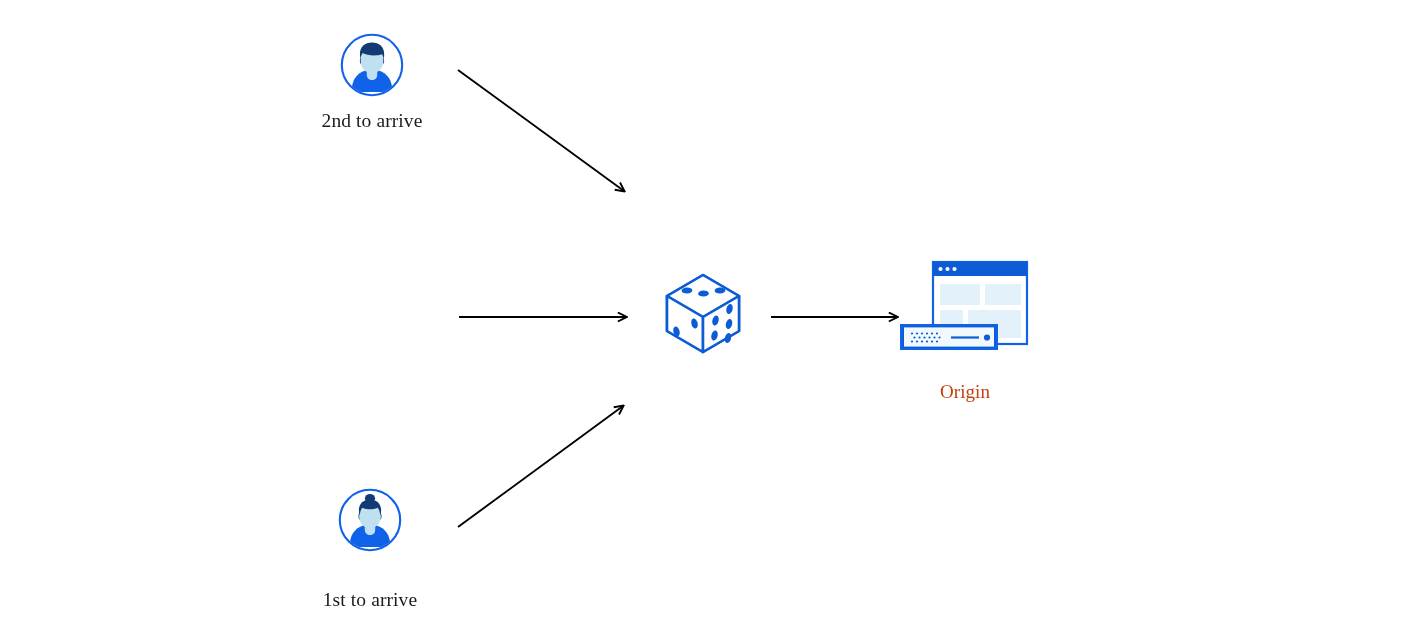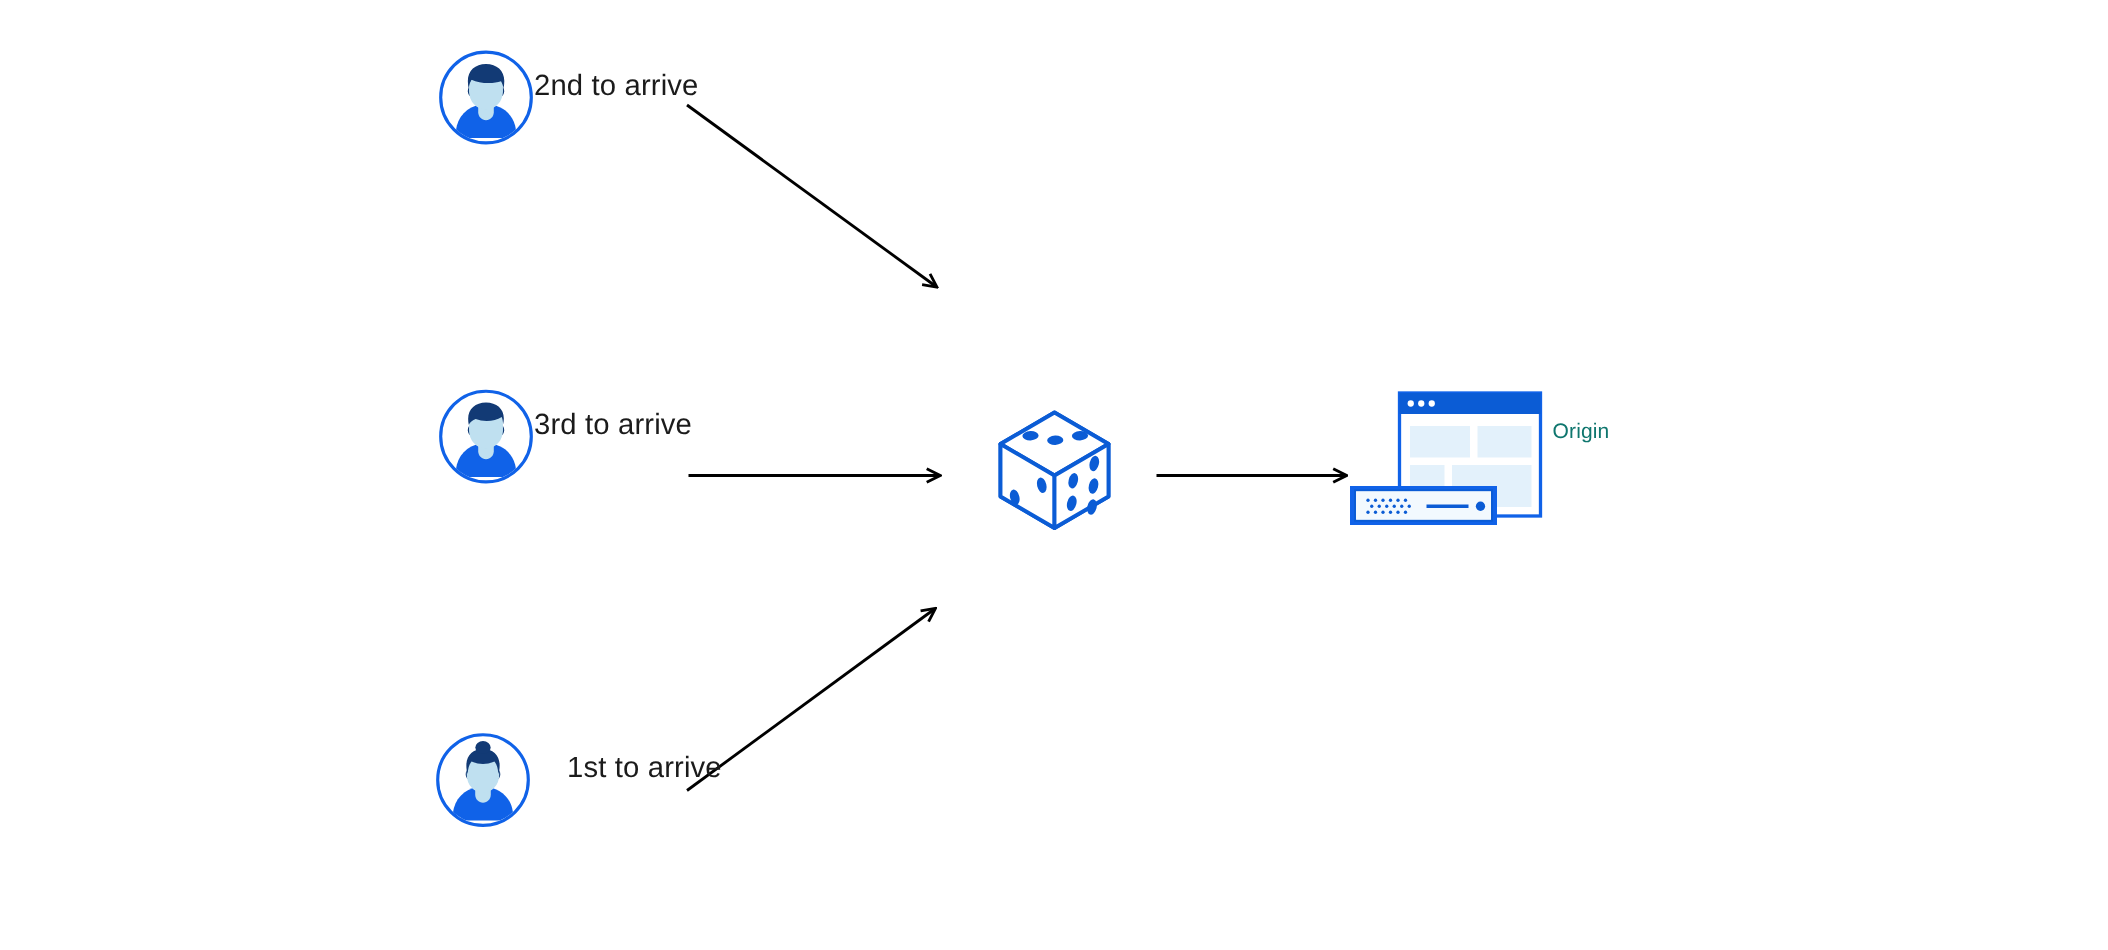--- a/index.html
+++ b/index.html
@@ -17,37 +17,39 @@
   }
   .canvas {
     position: absolute;
     left: 0; top: 0;
     width: 1405px;
     height: 633px;
   }
   .node {
     position: absolute;
     display: flex;
-    flex-direction: row;
+    flex-direction: column;
+    align-items: center;
+    font-family: Liberation Serif, serif;
   }
   .avatar-node { width: 160px; }
   .label {
     margin-top: 11px;
     font-size: 19.5px;
     line-height: 26px;
     color: #1b1b1b;
     letter-spacing: 0.1px;
     white-space: nowrap;
     text-align: center;
   }
   .origin-label {
     margin-top: 16px;
-    font-size: 14px;
+    font-size: 19px;
     line-height: 26px;
-    color: #0f766e;
+    color: #c2410c;
     letter-spacing: 0.1px;
     white-space: nowrap;
   }
   .arrow-layer {
     position: absolute;
     left: 0; top: 0;
     width: 1405px;
     height: 633px;
     pointer-events: none;
   }
@@ -97,40 +99,20 @@
           <ellipse cx="41.1" cy="27.8" rx="2.5" ry="3.4" fill="#bfe0f0" stroke="#123a75" stroke-width="1.1"></ellipse>
           <path d="M32 11.2c-6.7 0-11.3 4.9-11.3 12.1v4.6c0 6.9 5.1 12.3 11.3 12.3s11.3-5.4 11.3-12.3v-4.6c0-7.2-4.6-12.1-11.3-12.1z" fill="#bfe0f0"></path>
           <path d="M32 9.6c-7.2 0-12.1 4.4-12.1 11.4 0 1.9 0.2 3.6 0.6 5.2 0.3-2.7 0.8-4.6 1.8-6.1 3.3 1.6 7.2 2.3 11.5 2.3 3.3 0 6-0.4 8.2-1.2 0.9 1.4 1.4 3 1.6 5 0.4-1.6 0.6-3.3 0.6-5.2C44.2 14 39.2 9.6 32 9.6z" fill="#123a75"></path>
           <path d="M20.5 20.8c0.9-1.2 2-1.9 3.3-2.3-1.3 1.2-2.2 2.6-2.7 4.2-0.3-0.6-0.5-1.2-0.6-1.9z" fill="#123a75"></path>
         </g>
       </svg>
     </div>
     <div class="label">2nd to arrive</div>
   </div>
 
-  <div class="node avatar-node" style="left:292px; top:259px;">
-    <div>
-      <svg width="64" height="64" viewBox="0 0 64 64">
-        <circle cx="32" cy="32" r="30.2" fill="#ffffff" stroke="#1062e8" stroke-width="2.1"></circle>
-        <clipPath id="clipB">
-            <circle cx="32" cy="32" r="29.2"></circle>
-          </clipPath>
-        <g clip-path="url(#clipB)">
-          <path d="M32 36.5c-9.6 0-17.2 5.6-19.4 14.2-0.6 2.4-0.9 5-0.9 8.3h40.6c0-3.3-0.3-5.9-0.9-8.3C49.2 42.1 41.6 36.5 32 36.5z" fill="#1062e8"></path>
-          <path d="M26.8 31.5h10.4v10.4c0 2.9-2.3 5.2-5.2 5.2s-5.2-2.3-5.2-5.2V31.5z" fill="#bfe0f0"></path>
-          <path d="M26.8 31.5h10.4v6.2c-1.6 1.5-3.4 2.2-5.2 2.2s-3.6-0.7-5.2-2.2V31.5z" fill="#a9d3e8"></path>
-          <ellipse cx="22.9" cy="27.8" rx="2.5" ry="3.4" fill="#bfe0f0" stroke="#123a75" stroke-width="1.1"></ellipse>
-          <ellipse cx="41.1" cy="27.8" rx="2.5" ry="3.4" fill="#bfe0f0" stroke="#123a75" stroke-width="1.1"></ellipse>
-          <path d="M32 11.2c-6.7 0-11.3 4.9-11.3 12.1v4.6c0 6.9 5.1 12.3 11.3 12.3s11.3-5.4 11.3-12.3v-4.6c0-7.2-4.6-12.1-11.3-12.1z" fill="#bfe0f0"></path>
-          <path d="M32 9.4c-7 0-11.9 4.2-11.9 10.8 0 1.4 0.1 2.7 0.4 3.9 1.1-1.8 2.6-3 4.6-3.7 2.3 0.9 4.7 1.3 7.3 1.3 3.9 0 7.3-0.9 10.1-2.7 0.5 1.4 0.8 3 0.9 4.9 0.3-1.2 0.5-2.5 0.5-3.9C43.9 13.6 39 9.4 32 9.4z" fill="#123a75"></path>
-        </g>
-      </svg>
-    </div>
-    <div class="label">3rd to arrive</div>
-  </div>
 
   <div class="node avatar-node" style="left:290px; top:488px;gap:24px;">
     <div>
       <svg width="64" height="64" viewBox="0 0 64 64">
         <circle cx="32" cy="32" r="30.2" fill="#ffffff" stroke="#1062e8" stroke-width="2.1"></circle>
         <clipPath id="clipC">
             <circle cx="32" cy="32" r="29.2"></circle>
           </clipPath>
         <g clip-path="url(#clipC)">
           <path d="M32 36.5c-9.6 0-17.2 5.6-19.4 14.2-0.6 2.4-0.9 5-0.9 8.3h40.6c0-3.3-0.3-5.9-0.9-8.3C49.2 42.1 41.6 36.5 32 36.5z" fill="#1062e8"></path>

